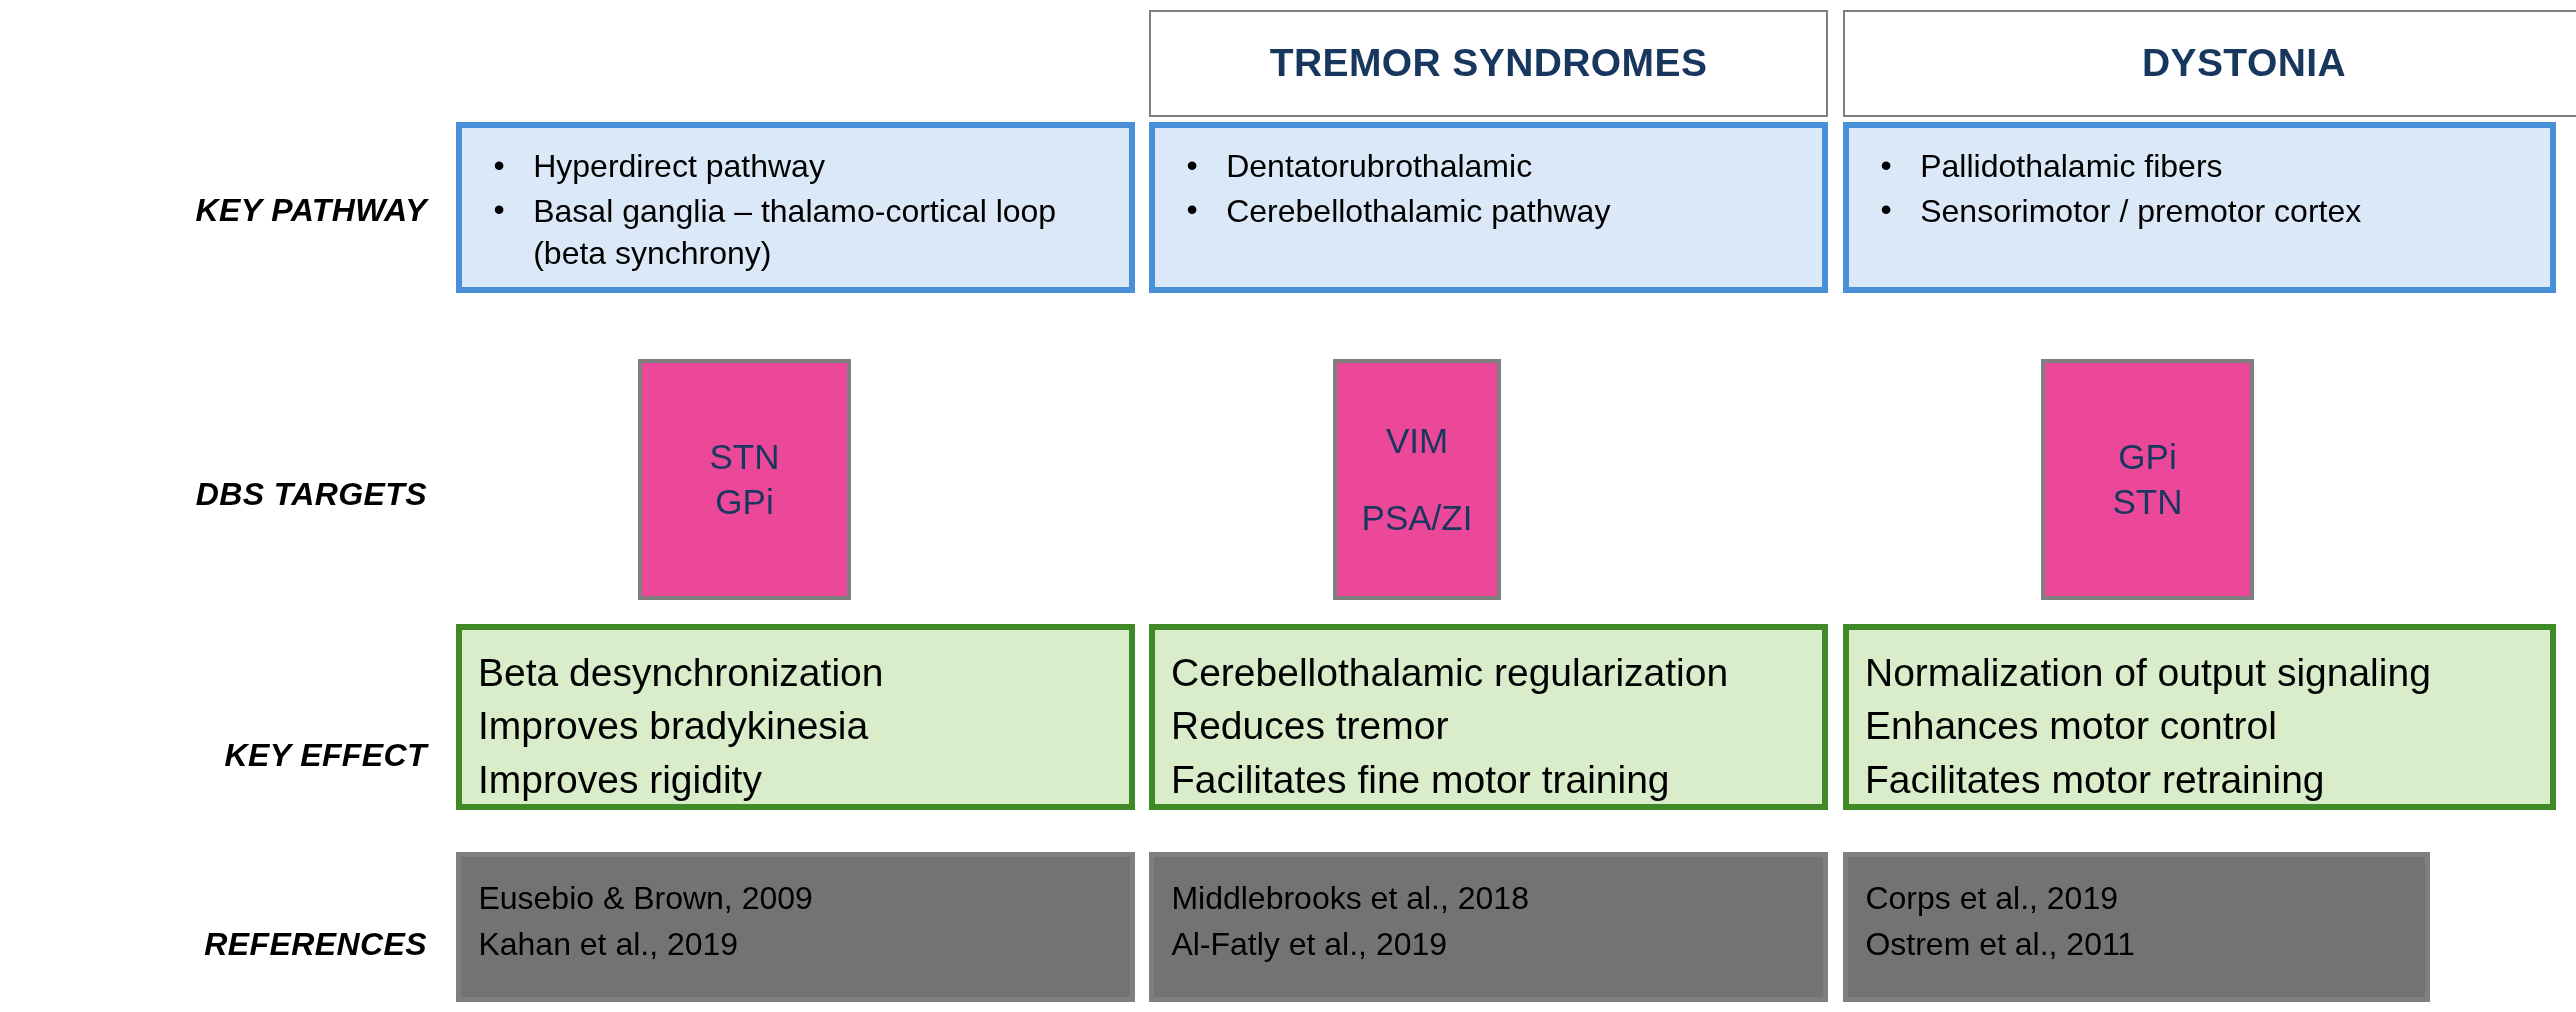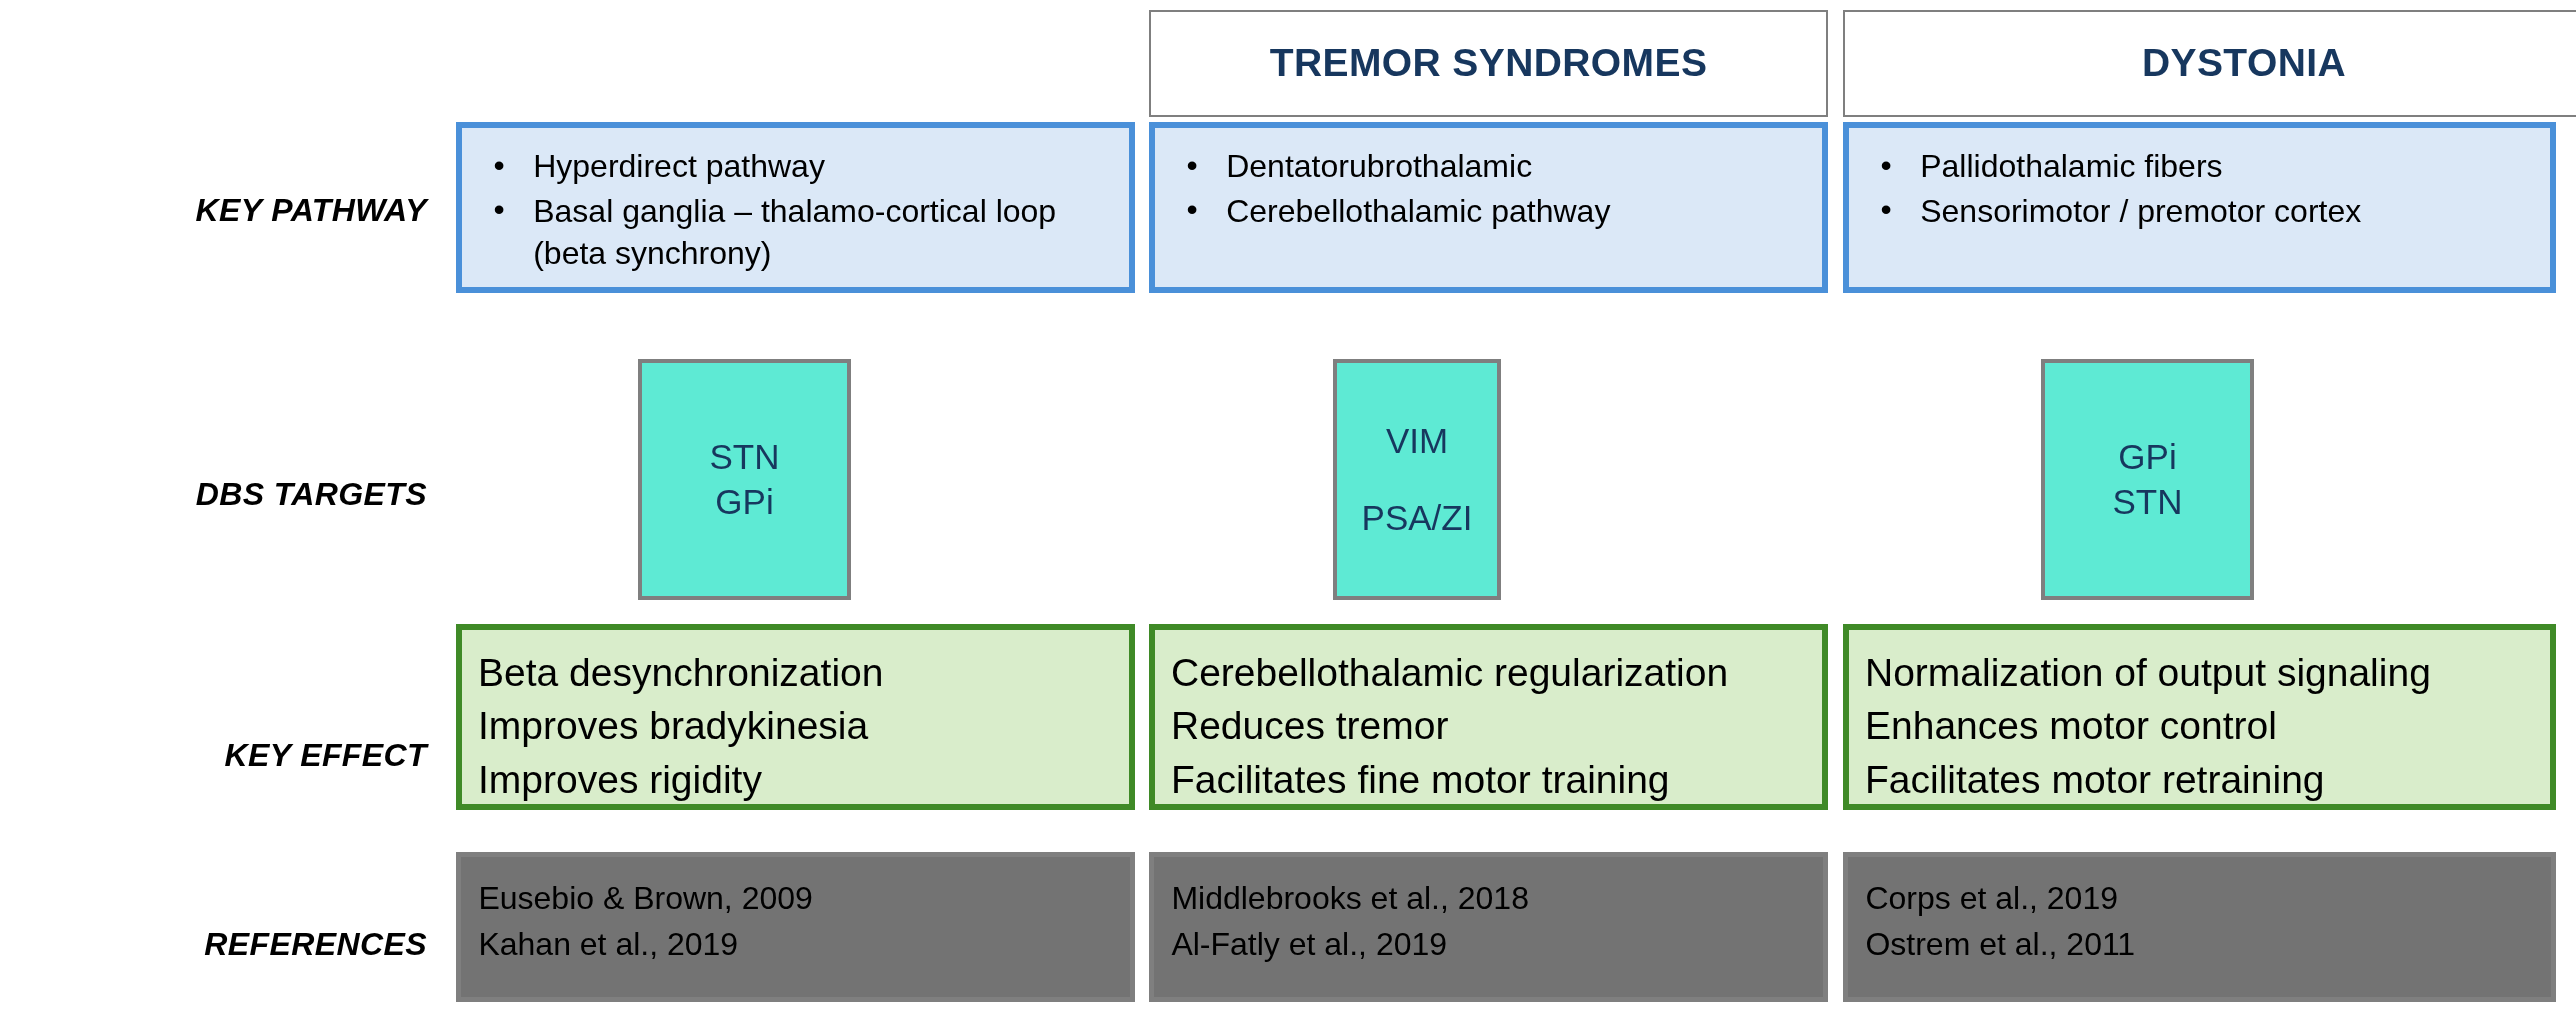--- a/index.html
+++ b/index.html
@@ -91,21 +91,21 @@
     left: 17.4px;
     top: -1.6px;
     font-size: 32px;
     line-height: 1.33;
   }
 
   
   .dbs-box {
     top: 359px;
     height: 241px;
-    background: #5eead4;
+    background: #ec4899;
     border: 4.7px solid #7f7f7f;
     display: flex;
     flex-direction: column;
     align-items: center;
     justify-content: center;
   }
   .dbs-line {
     font-size: 35px;
     line-height: 1.27;
     color: #17375e;
@@ -227,21 +227,21 @@
   </div>
 
   <div class="box effect-box" style="left:1843px;width:713px;">
     <div class="plain-lines">
       <p>Normalization of output signaling</p>
       <p>Enhances motor control</p>
       <p>Facilitates motor retraining</p>
     </div>
   </div>
 
-  <div class="box refs-box" style="left:1843px;width:713px;">
+  <div class="box refs-box" style="left:1843px;width:587px;">
     <div class="plain-lines">
       <p>Corps et al., 2019</p>
       <p>Ostrem et al., 2011</p>
     </div>
   </div>
 
 </div>
 
 
 </body></html>

